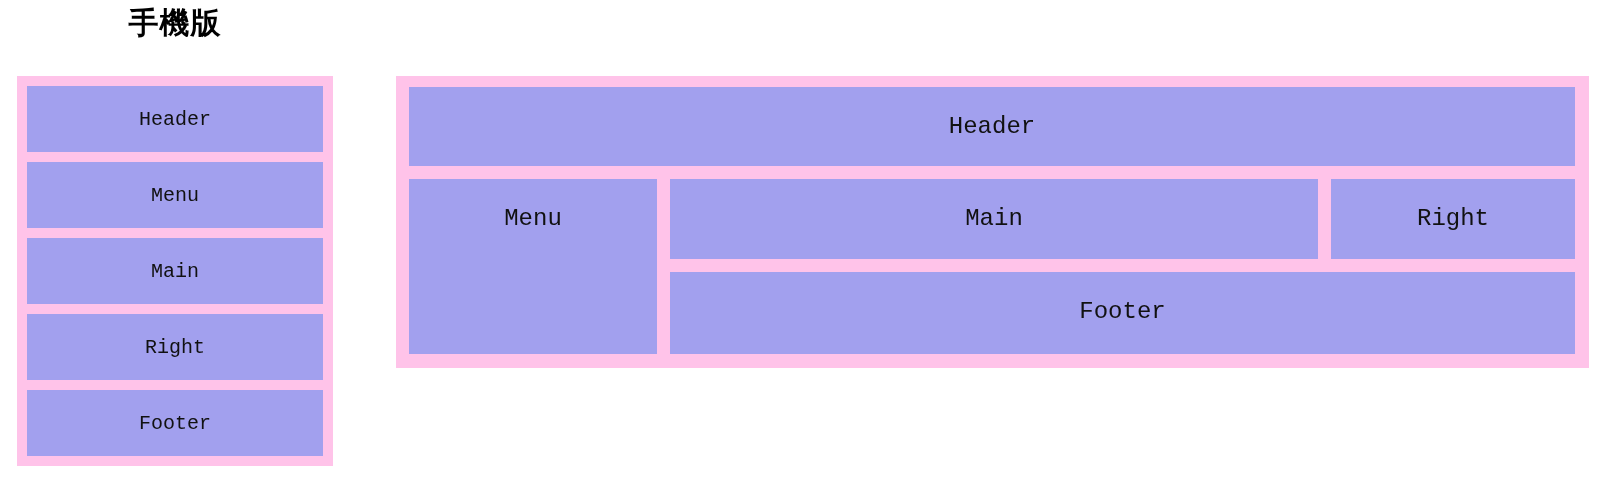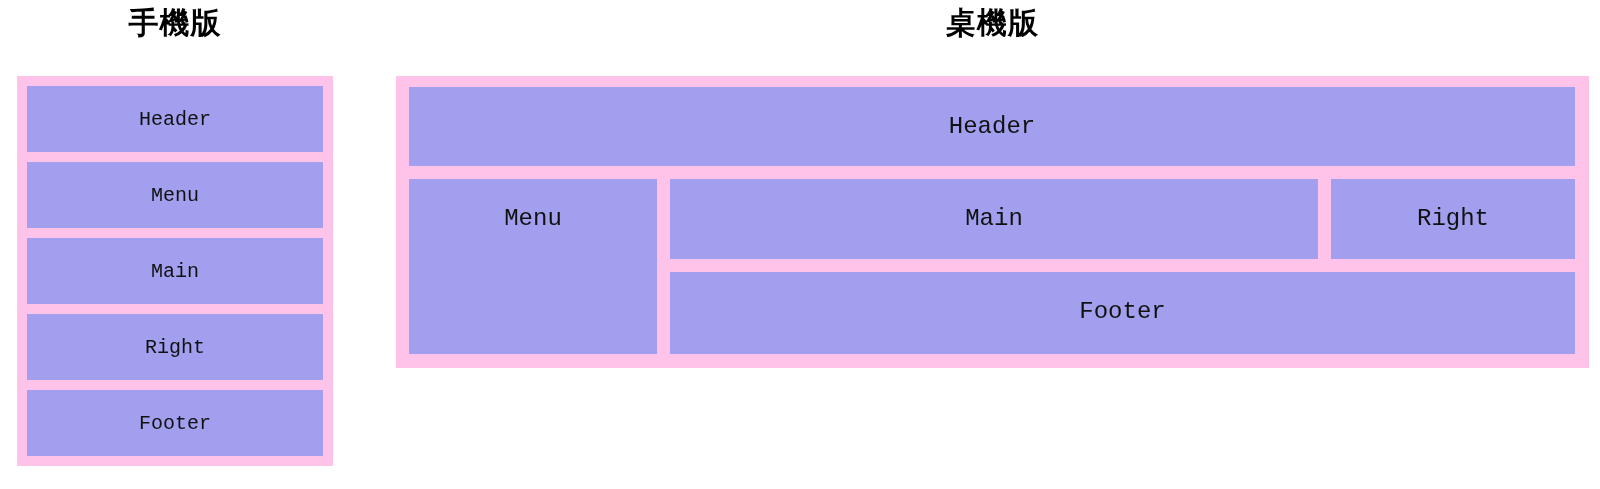--- a/index.html
+++ b/index.html
@@ -79,21 +79,20 @@
   .area-right {grid-column:3;grid-row:2;}
   .area-footer{grid-column:2 / 4;grid-row:3;}
 </style>
 </head>
 <body>
 
 <div class="canvas">
 
   <div class="section-title title-mobile">手機版</div>
 
-  <div class="section-title title-desktop">桌機版</div>
 
   <div class="mobile-container">
     <div class="mobile-box">
       <span>Header</span>
     </div>
     <div class="mobile-box">
       <span>Menu</span>
     </div>
     <div class="mobile-box">
       <span>Main</span>

